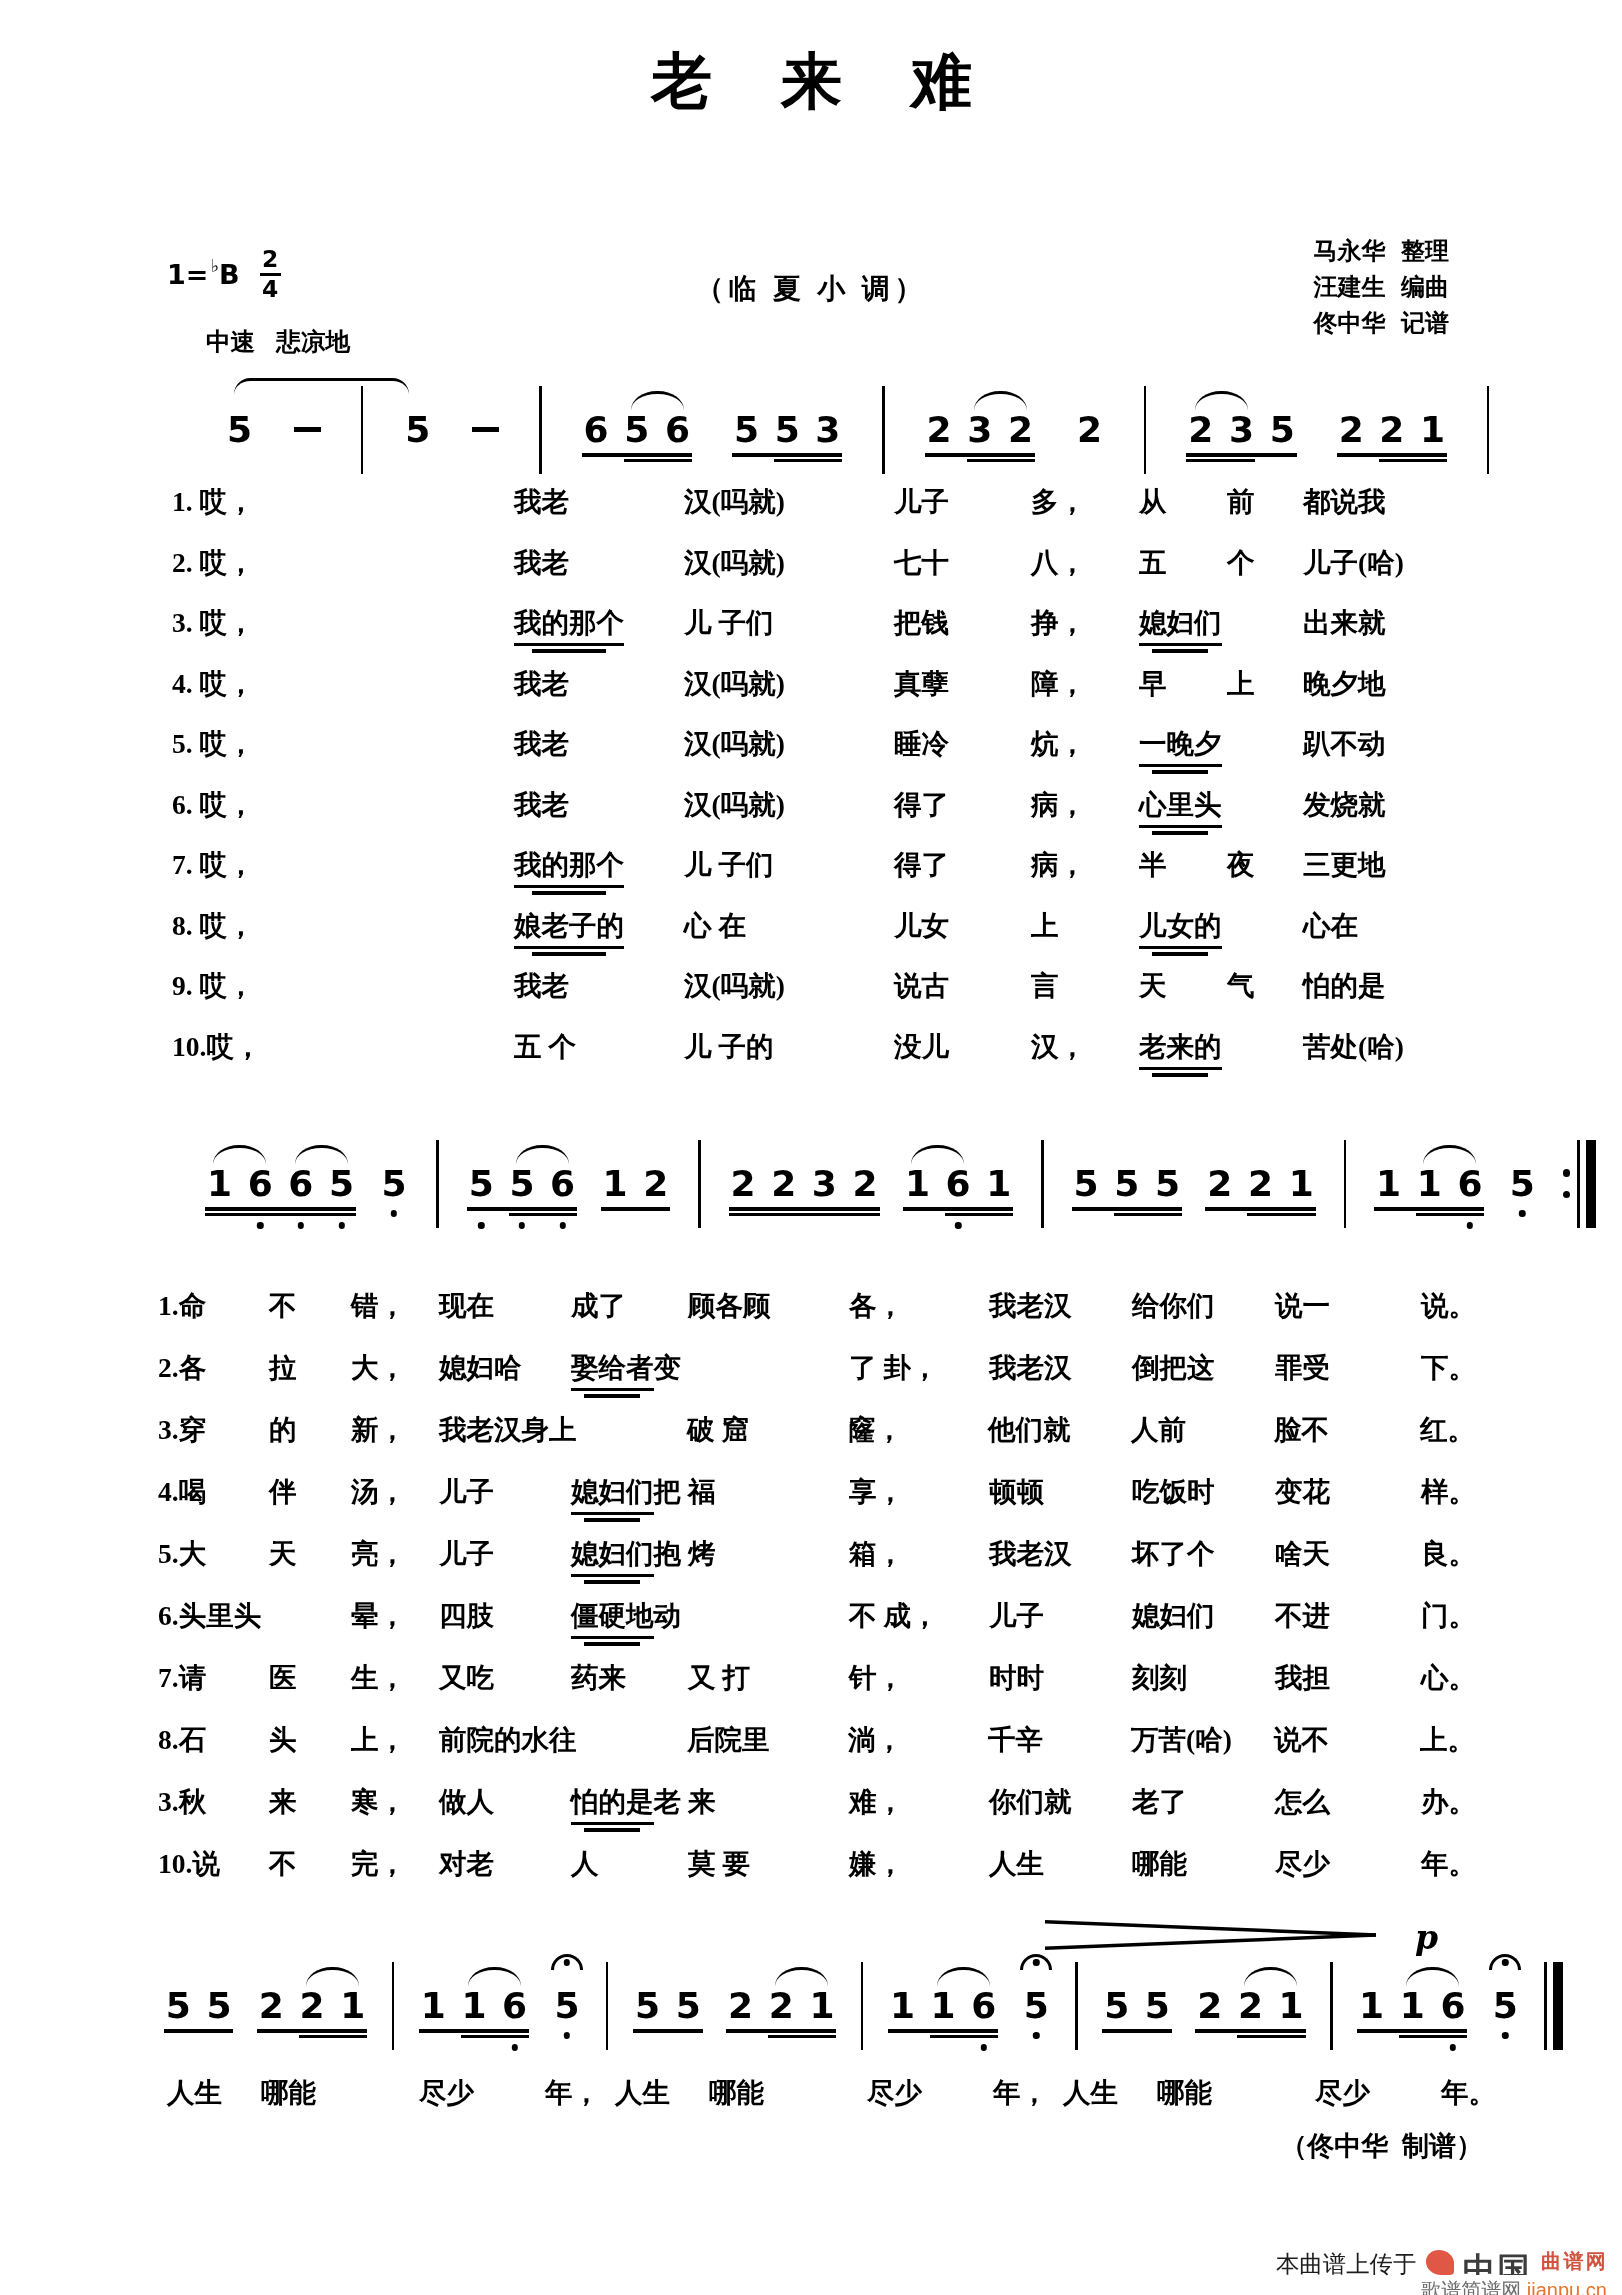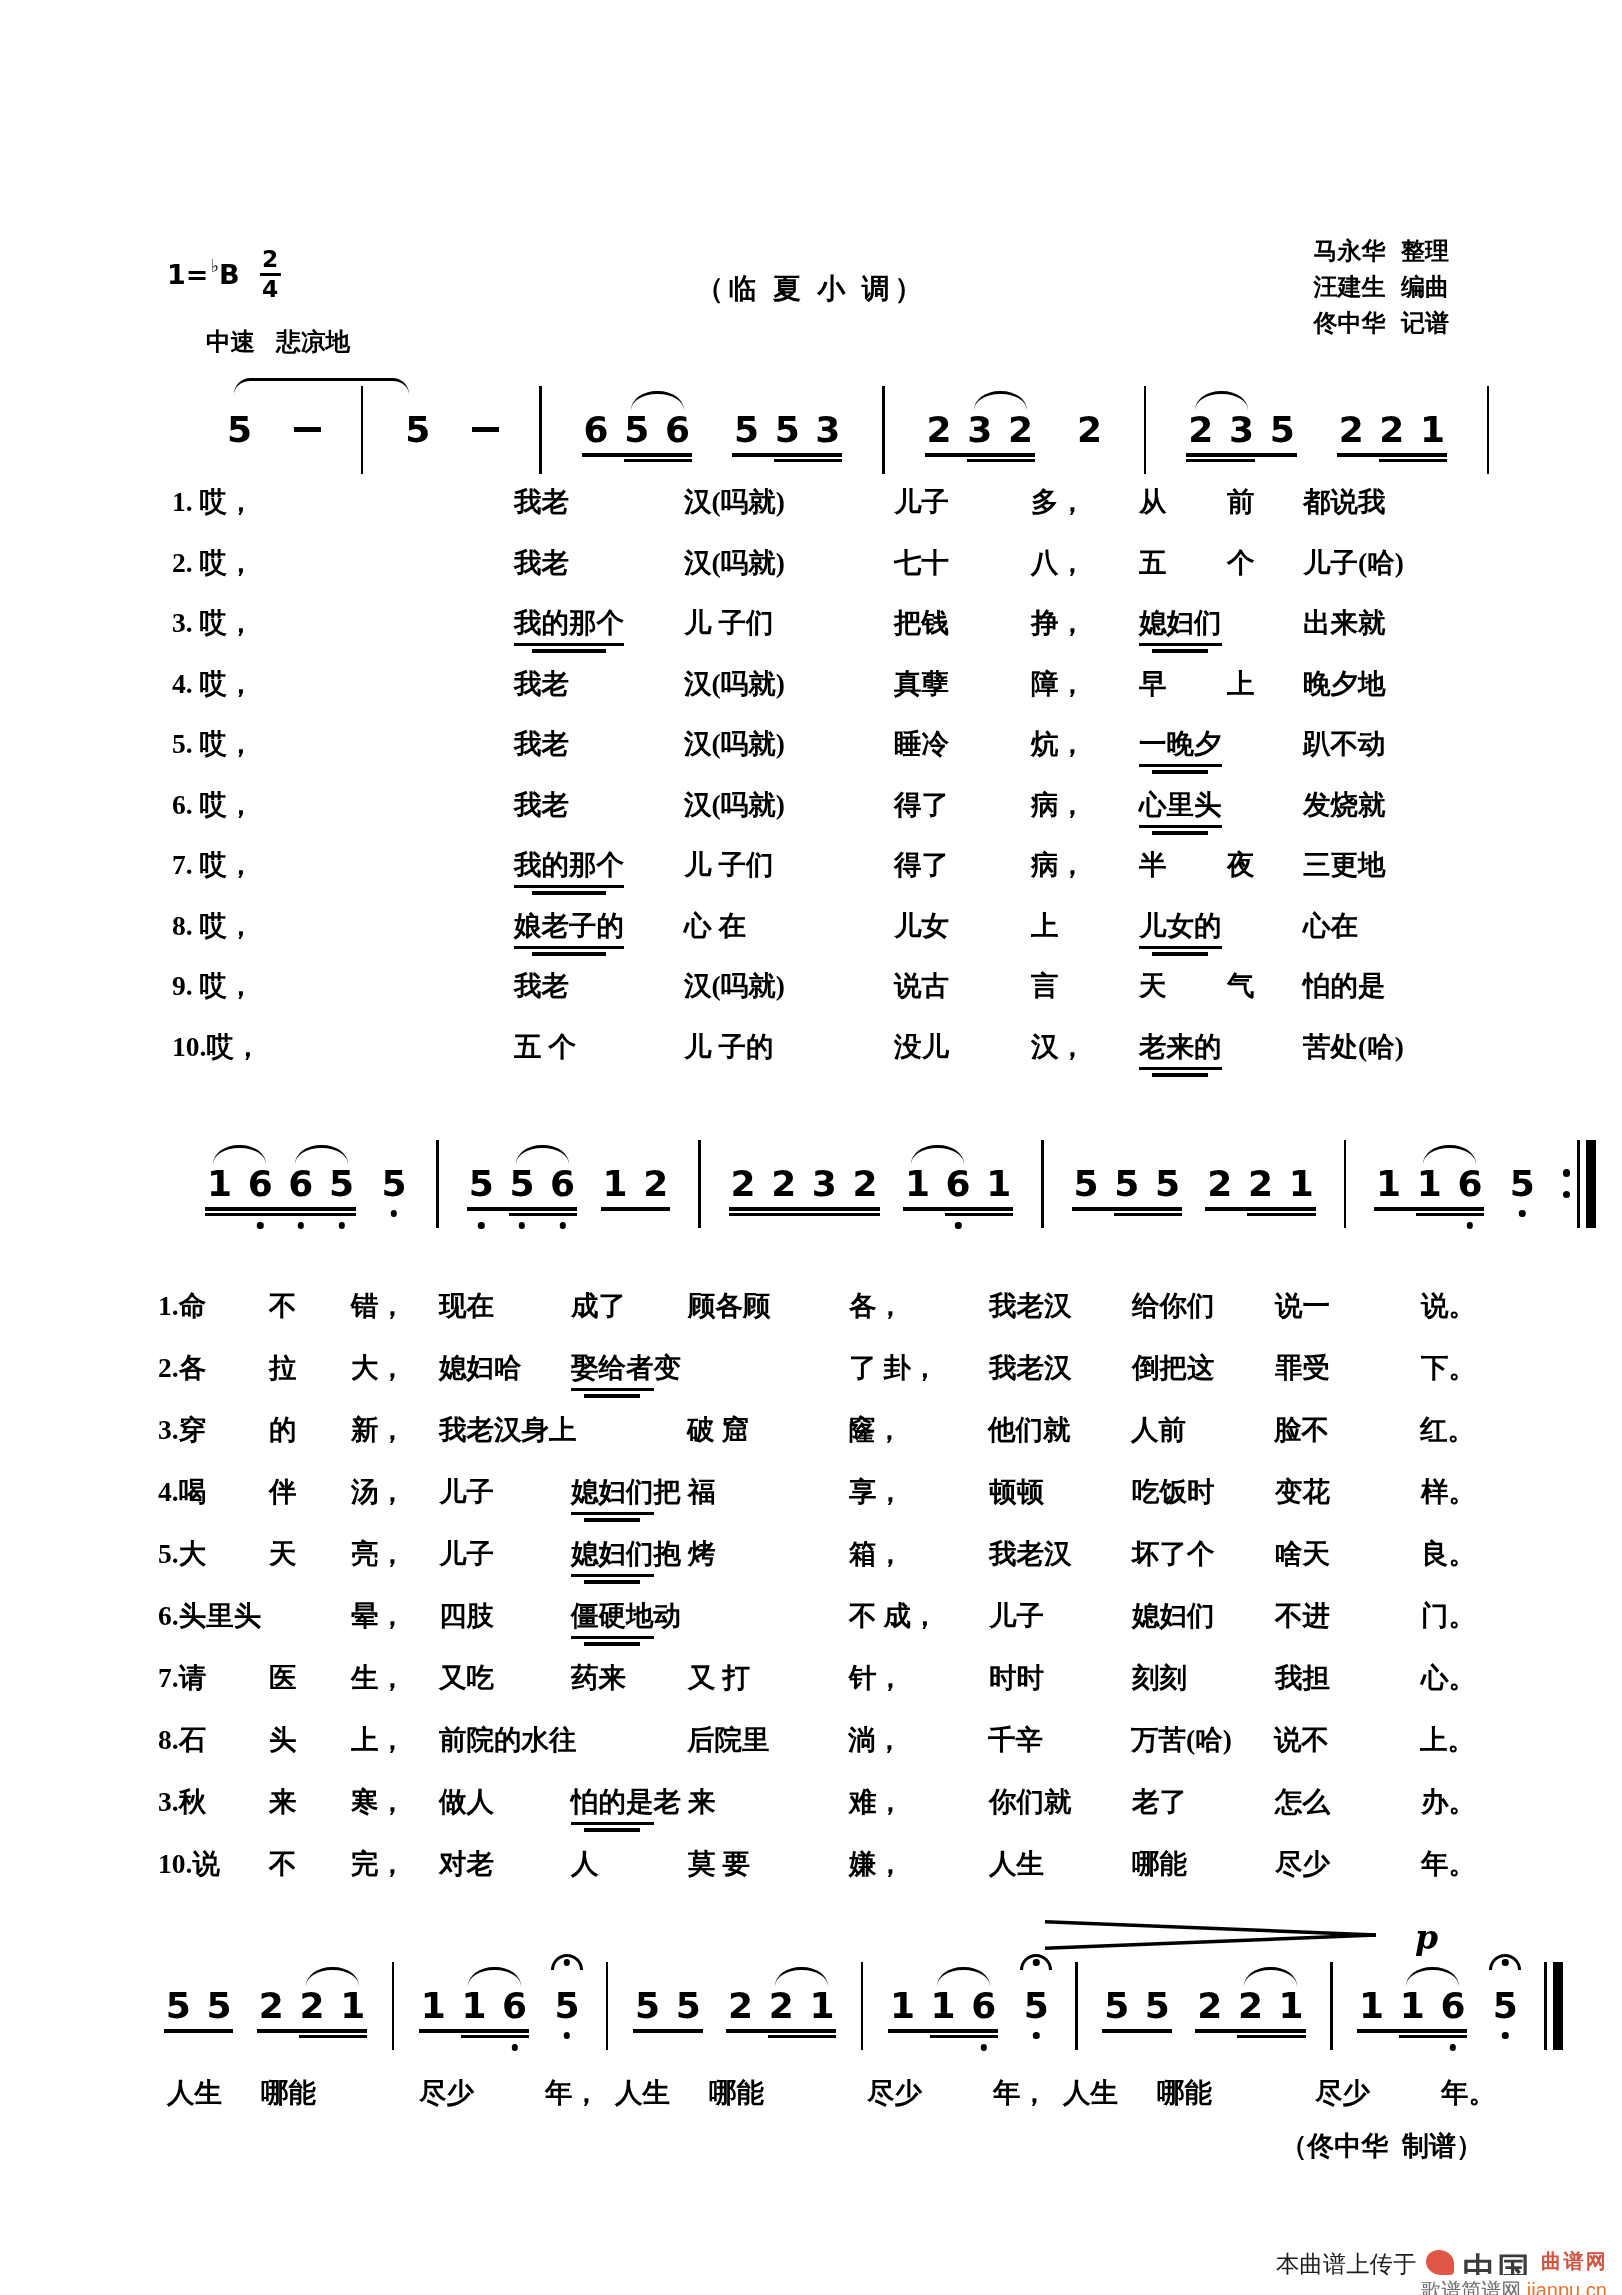--- a/index.html
+++ b/index.html
@@ -71,20 +71,23 @@
   #wm .row2{position:absolute;right:0;top:27px;background:#fff;padding:2.3px 1.2px 0 4.7px;
             font-family:"Liberation Sans",sans-serif;font-size:20px;white-space:nowrap;}
   .wm-gray{color:#6e6e6e;}
   .wm-orange{color:#e8742c;}
 </style>
 </head>
 <body>
 
 <div class="page">
 
+  <div class="title-wrap">
+    <span>老来难</span>
+  </div>
 
   <div class="subtitle-wrap">
     <span>（临 夏 小 调）</span>
   </div>
 
   <div class="keysig">
     <span class="base">1=</span>
     <span class="base flat">♭</span>
     <span class="base">B</span>
     <span class="frac">

